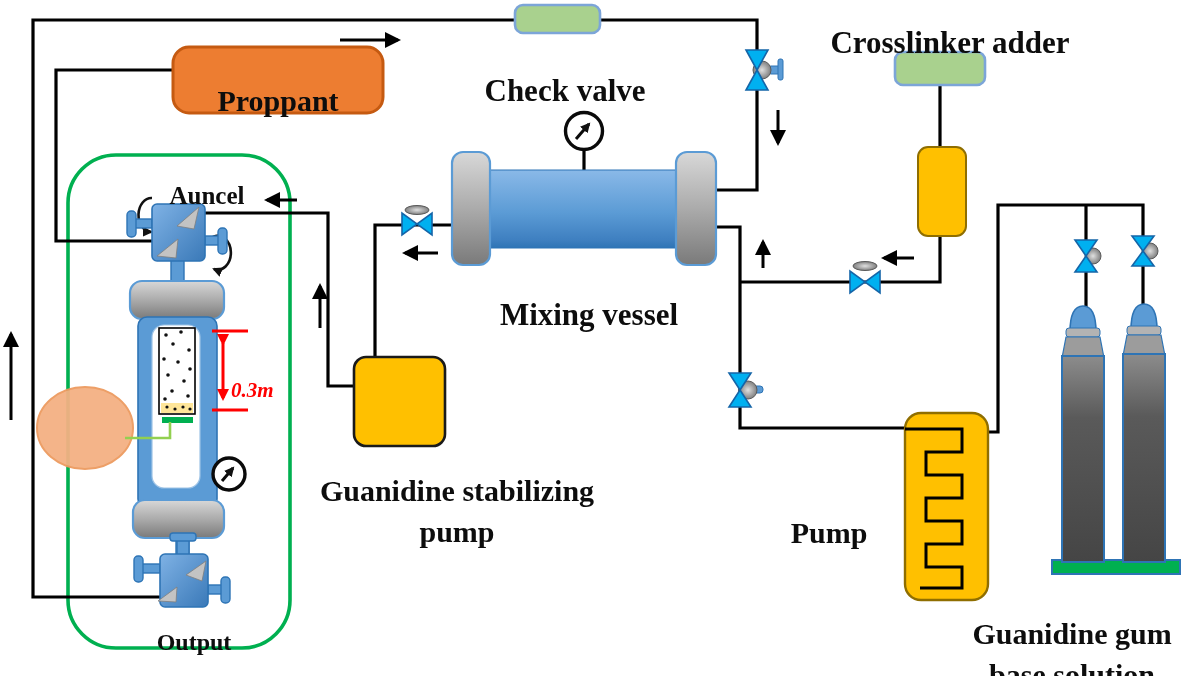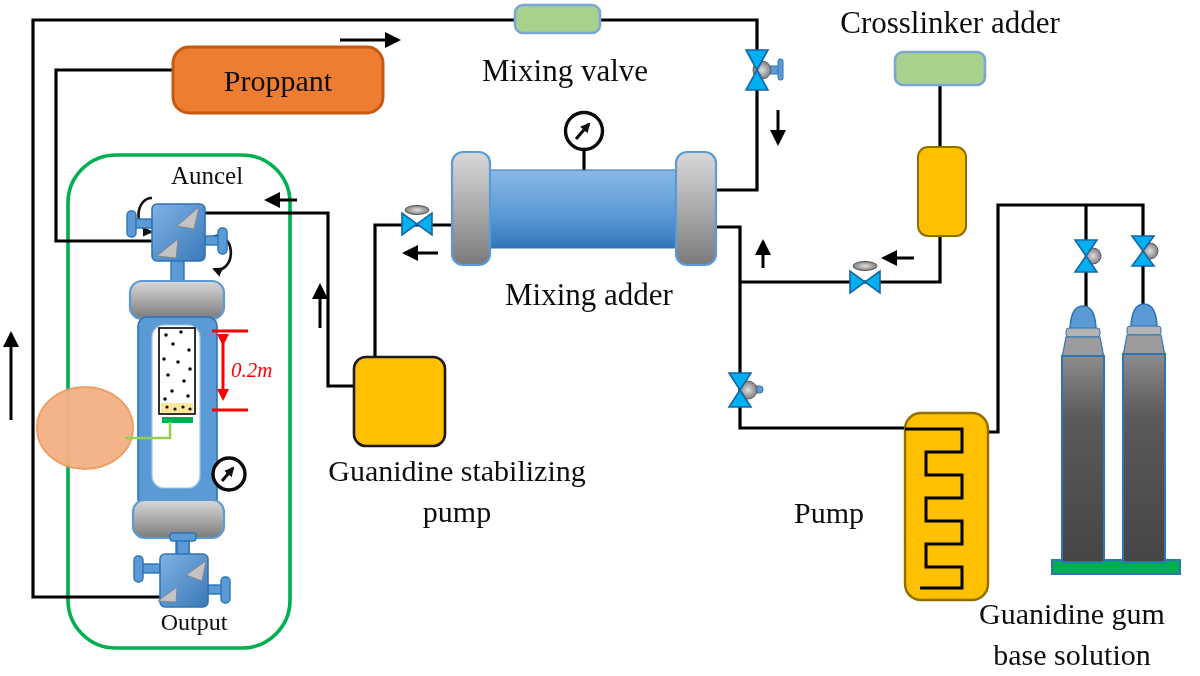--- a/index.html
+++ b/index.html
@@ -1,19 +1,19 @@
 <!DOCTYPE html>
 <html style="--pipe: #000000; --proppant_fill: #ED7D31; --proppant_border: #C55A11; --sampler_green_fill: #A9D18E; --sampler_green_border: #7CA5D8; --yellow_fill: #FFC000; --yellow_border: #8F6E00; --vessel_blue: #5B9BD5; --vessel_blue_dark: #2E74B5; --cap_gray: #A6A6A6; --valve_blue: #00B0F0; --enclosure_green: #00B050; --dimension_red: #FF0000; --auncel_fill: #F4B183; --cylinder_gray: #595959; --sensor_green: #92D050;"><head>
 <meta charset="utf-8">
 <style>
   html,body{margin:0;padding:0;background:#fff;}
   .stage{position:relative;width:1200px;height:676px;background:#fff;
          font-family:"Liberation Serif",serif;overflow:hidden;}
   .stage svg{position:absolute;left:0;top:0;}
-  .lbl{position:absolute;font-weight:normal;color:#0d0d0d;white-space:nowrap;line-height:1.35;}
+  .lbl{position:absolute;font-weight:bold;color:#0d0d0d;white-space:nowrap;line-height:1.35;margin-top:20px;}
   .center{transform:translateX(-50%);text-align:center;}
   .pipe{stroke:var(--pipe,#000);stroke-width:3.2;fill:none;}
   .flow{stroke:var(--pipe,#000);stroke-width:3;fill:none;}
   .rot{stroke:#111;stroke-width:2.6;fill:none;}
   .valveShape{fill:var(--valve_blue,#00B0F0);stroke:#1565a8;stroke-width:1.6;}
   .stub{fill:var(--vessel_blue,#5B9BD5);stroke:#2E74B5;stroke-width:1;}
   .knob{fill:url(#gradKnob);stroke:#5a5a5a;stroke-width:1;}
   .gaugeFace{fill:#fff;stroke:#0a0a0a;stroke-width:3.4;}
   .needle{stroke:#0a0a0a;stroke-width:3;fill:none;}
   .redline{stroke:var(--dimension_red,#F00);stroke-width:3;fill:none;}
@@ -218,28 +218,28 @@
     <circle cx="1093" cy="256" r="8" class="knob"></circle>
     <path class="valveShape" d="M1075 240 L1097 240 L1075 272 L1097 272 Z"></path>
   </g>
   <g>
     <circle cx="1150" cy="251" r="8" class="knob"></circle>
     <path class="valveShape" d="M1132 236 L1154 236 L1132 266 L1154 266 Z"></path>
   </g>
 </svg>
 
 <div class="lbl center" style="left:278px;top:61px;font-size:30px;">Proppant</div>
-<div class="lbl center" style="left:565px;top:50px;font-size:31px;">Mixing valve</div>
+<div class="lbl center" style="left:565px;top:50px;font-size:31px;">Check valve</div>
 <div class="lbl center" style="left:950px;top:2px;font-size:31px;">Crosslinker adder</div>
-<div class="lbl center" style="left:589px;top:274px;font-size:31px;">Mixing adder</div>
+<div class="lbl center" style="left:589px;top:274px;font-size:31px;">Mixing vessel</div>
 <div class="lbl center" style="left:457px;top:451px;font-size:30px;">
   <div>Guanidine stabilizing</div>
   <div>pump</div>
 </div>
 <div class="lbl center" style="left:829px;top:493px;font-size:30px;">Pump</div>
 <div class="lbl center" style="left:1072px;top:594px;font-size:30px;">
   <div>Guanidine gum</div>
   <div>base solution</div>
 </div>
 <div class="lbl center" style="left:207px;top:159px;font-size:25px;">Auncel</div>
 <div class="lbl center" style="left:194px;top:606px;font-size:24px;text-align:center;">Output</div>
-<div class="lbl" style="left:231px;top:356px;font-size:21px;font-style:italic;color:var(--dimension_red,#F00);">0.2m</div>
+<div class="lbl" style="left:231px;top:356px;font-size:21px;font-style:italic;color:var(--dimension_red,#F00);">0.3m</div>
 </div>
 
 </body></html>

